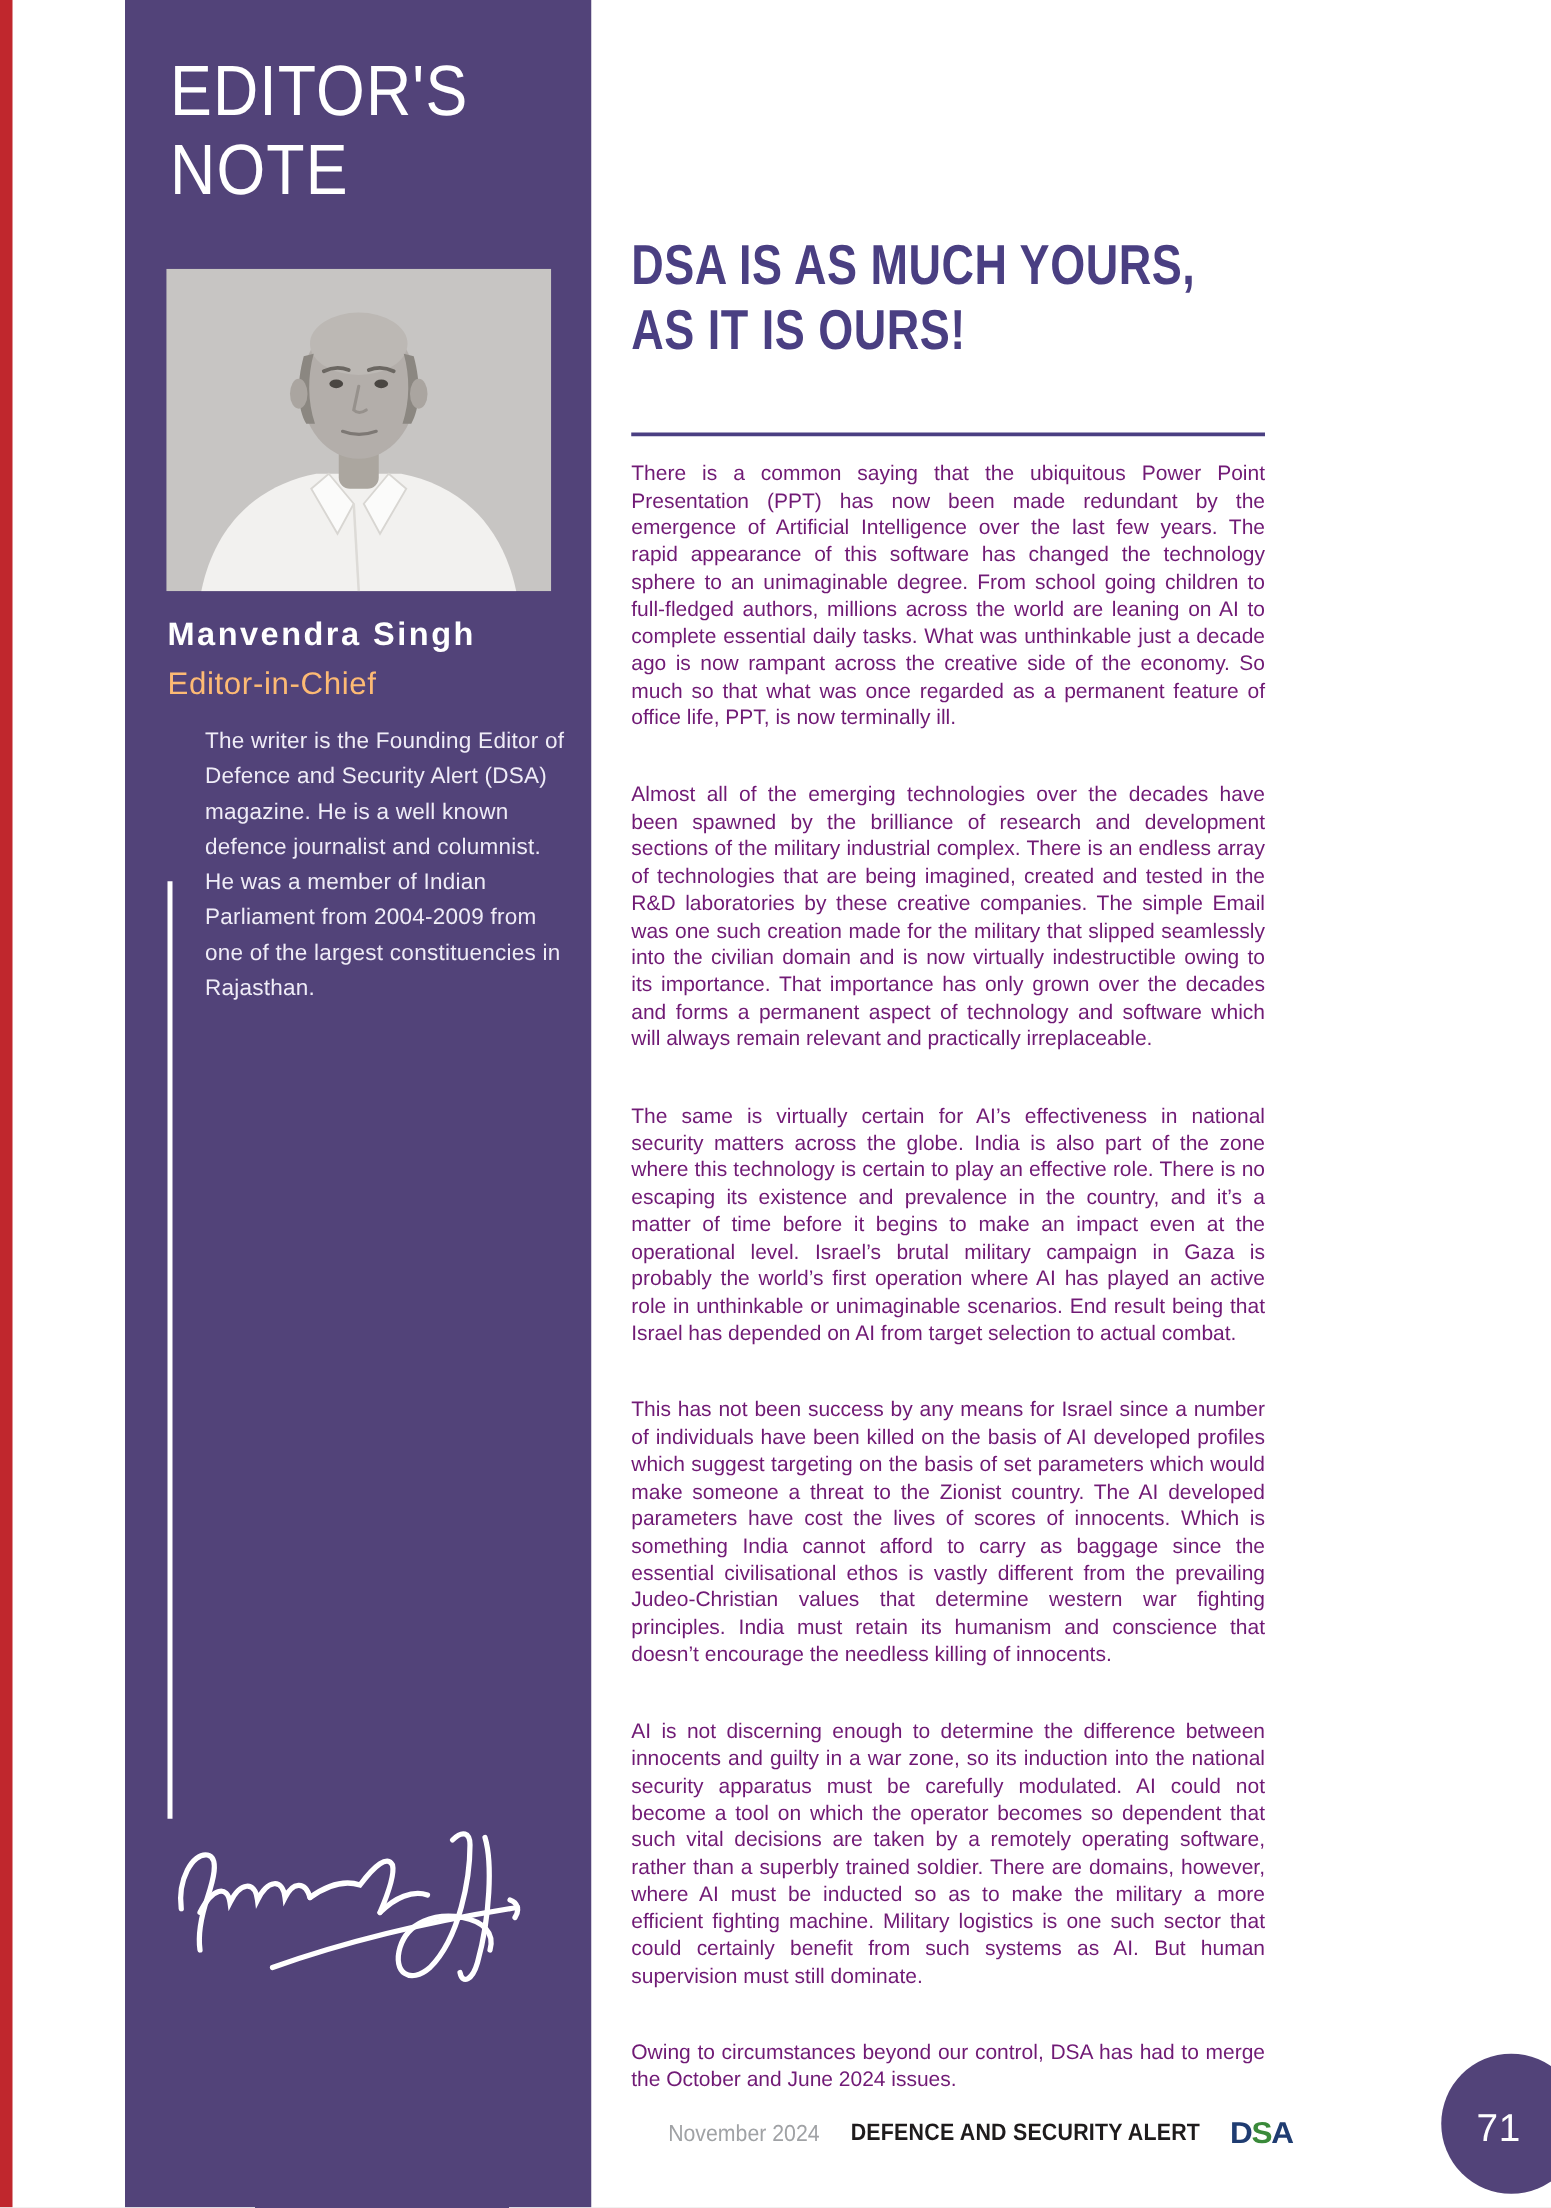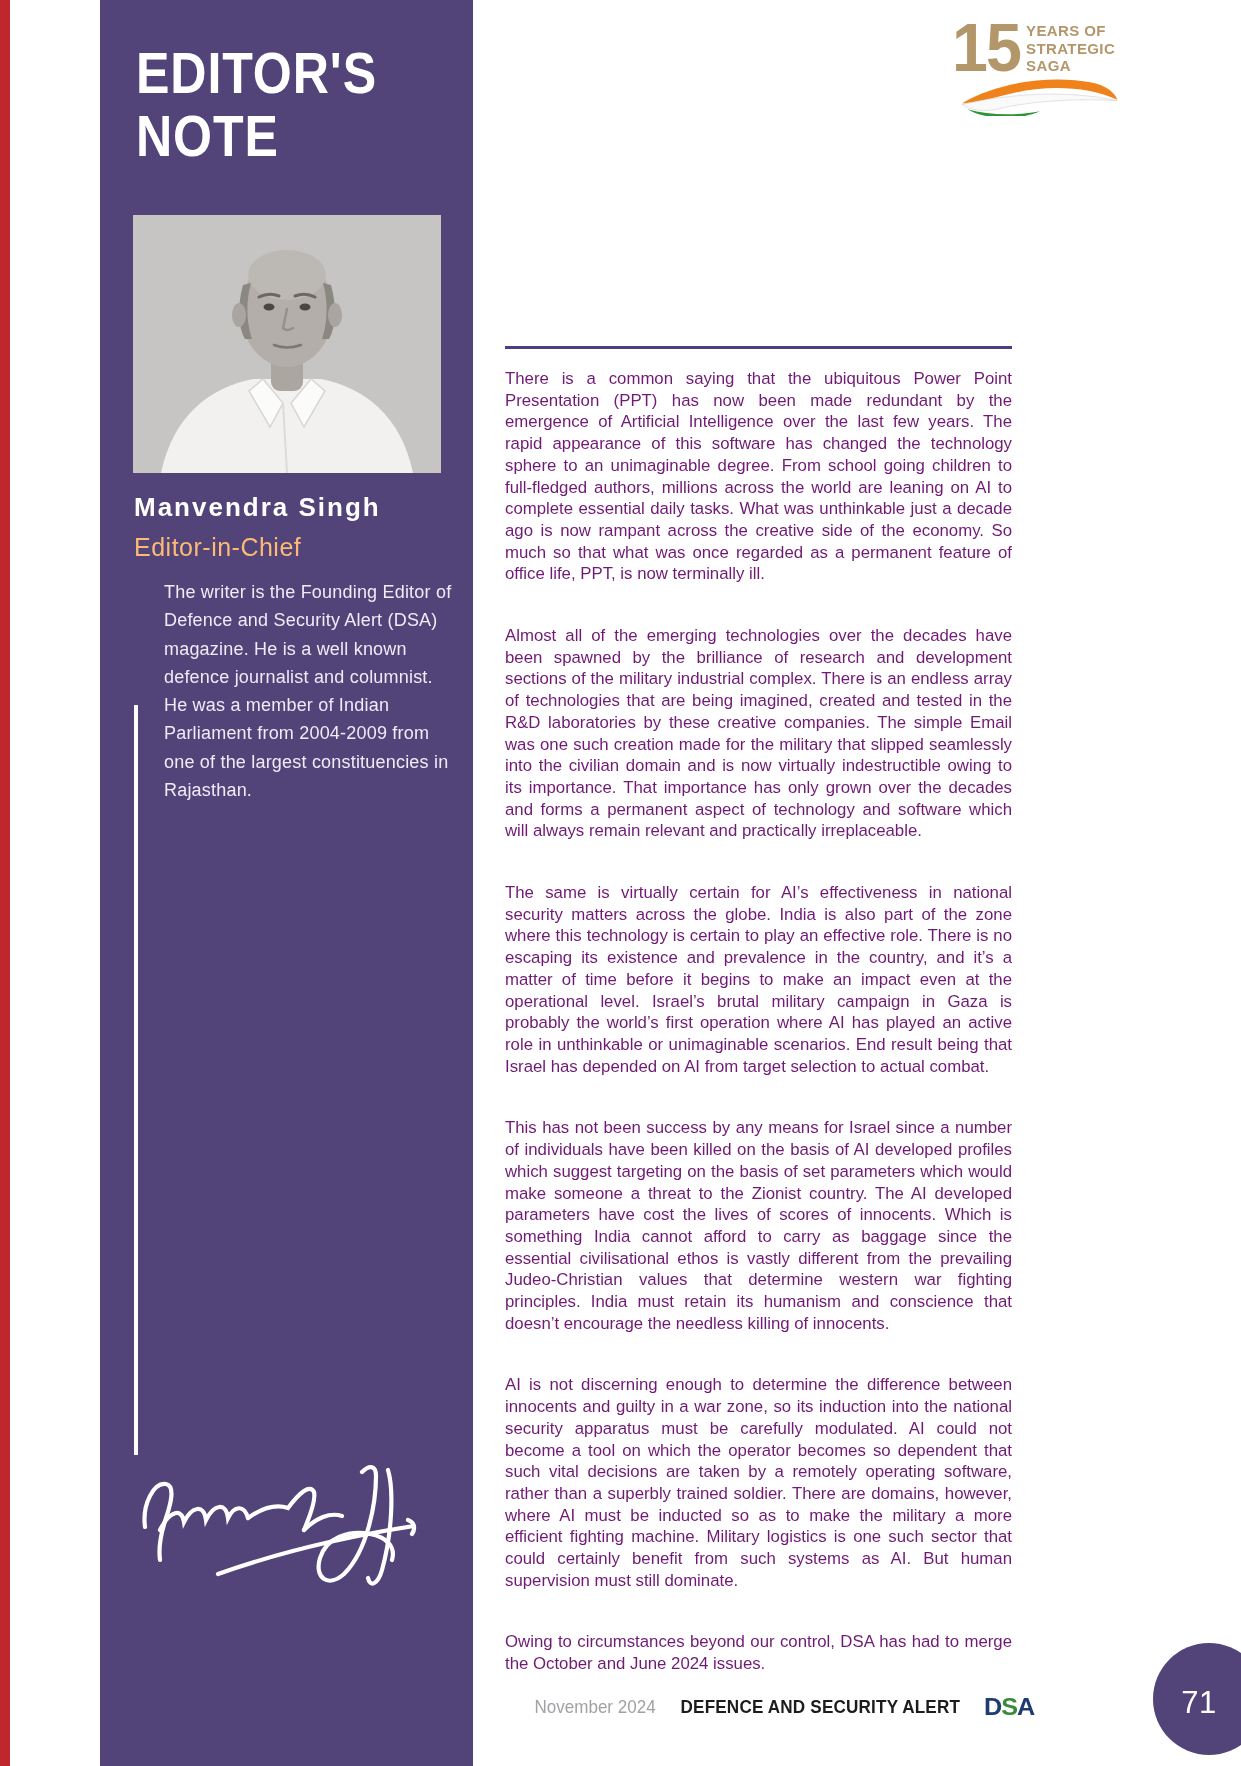--- a/index.html
+++ b/index.html
@@ -4,21 +4,21 @@
 <style>
   html,body{margin:0;padding:0;background:#e8e8e8;}
   .page{
     position:relative;width:1241px;height:1766px;background:#ffffff;
     overflow:hidden;font-family:"Liberation Sans",sans-serif;margin:0 auto;
   }
   
   .red-strip{position:absolute;left:0;top:0;width:10px;height:100%;background:#c0272d;}
   
   .sidebar{position:absolute;left:100px;top:0;width:373px;height:1766px;background:#524379;}
-  .sb-heading{position:absolute;left:36px;top:42px;color:#ffffff;font-weight:700;}
+  .sb-heading{position:absolute;left:36px;top:42px;color:#ffffff;font-weight:400;}
   .sb-heading .cond{display:block;transform:scaleX(.88);transform-origin:left top;
     font-size:57px;line-height:63px;letter-spacing:1px;}
   .sb-photo{position:absolute;left:33px;top:215px;width:308px;height:258px;display:block;}
   .sb-name{position:absolute;left:34px;top:492px;color:#ffffff;font-size:26px;font-weight:700;letter-spacing:2px;}
   .sb-role{position:absolute;left:34px;top:533px;color:#fdba74;font-size:25px;font-weight:400;letter-spacing:.5px;}
   .sb-bio{position:absolute;left:34px;top:578px;width:296px;color:#efecf7;font-size:18px;
     line-height:28.3px;letter-spacing:.2px;font-weight:400;margin-left:30px;}
   .sb-vline{position:absolute;left:34px;top:705px;width:4px;height:750px;background:#ffffff;}
   .sb-signature{position:absolute;left:30px;top:1442px;width:300px;height:155px;}
   
@@ -99,34 +99,25 @@
         <path d="M118,76 C132,66 146,62 158,66 C170,50 180,42 184,50 C186,58 180,74 174,88"></path>
         <path d="M174,88 C186,76 200,70 212,74"></path>
         <path d="M232,30 C240,22 246,24 246,34 C246,60 238,108 214,132 C198,146 184,136 190,116 C196,96 218,88 240,92 C256,95 266,104 262,118"></path>
         <path d="M258,28 C264,48 262,92 252,128 C248,142 240,146 238,136"></path>
         <path d="M88,132 C150,110 220,94 284,84"></path>
         <path d="M278,78 C284,80 286,86 282,92"></path>
       </g>
     </svg>
   </div>
 
-  <div class="badge">
-    <div class="badge-number">15</div>
-    <div class="badge-text">
-      <div>YEARS OF</div>
-      <div>STRATEGIC</div>
-      <div>SAGA</div>
-    </div>
-    <svg class="badge-swoosh" viewBox="0 0 172 44" aria-hidden="true">
-      <path d="M4,31 C42,8 98,1 140,9 C155,12 164,19 167,27 C136,12 90,12 58,20 C38,25 18,30 4,31 Z" fill="#f0821c"></path>
-      <path d="M4,32 C52,21 112,16 167,28 C122,25 72,29 40,37 C25,40 12,37 4,32 Z" fill="#fafafa" stroke="#cfcfcf" stroke-width="0.6"></path>
-      <path d="M10,37 C32,43 60,44 86,39 C62,50 26,47 10,37 Z" fill="#2f9637"></path>
-    </svg>
+
+  <div class="title">
+    <span class="cond">DSA IS AS MUCH YOURS,</span>
+    <span class="cond">AS IT IS OURS!</span>
   </div>
-
 
   <div class="rule"></div>
 
   <div class="body-copy">
     <p>There is a common saying that the ubiquitous Power Point Presentation (PPT) has now been made redundant by the emergence of Artificial Intelligence over the last few years. The rapid appearance of this software has changed the technology sphere to an unimaginable degree. From school going children to full-fledged authors, millions across the world are leaning on AI to complete essential daily tasks. What was unthinkable just a decade ago is now rampant across the creative side of the economy. So much so that what was once regarded as a permanent feature of office life, PPT, is now terminally ill.</p>
     <p>Almost all of the emerging technologies over the decades have been spawned by the brilliance of research and development sections of the military industrial complex. There is an endless array of technologies that are being imagined, created and tested in the R&amp;D laboratories by these creative companies. The simple Email was one such creation made for the military that slipped seamlessly into the civilian domain and is now virtually indestructible owing to its importance. That importance has only grown over the decades and forms a permanent aspect of technology and software which will always remain relevant and practically irreplaceable.</p>
     <p>The same is virtually certain for AI’s effectiveness in national security matters across the globe. India is also part of the zone where this technology is certain to play an effective role. There is no escaping its existence and prevalence in the country, and it’s a matter of time before it begins to make an impact even at the operational level. Israel’s brutal military campaign in Gaza is probably the world’s first operation where AI has played an active role in unthinkable or unimaginable scenarios. End result being that Israel has depended on AI from target selection to actual combat.</p>
     <p>This has not been success by any means for Israel since a number of individuals have been killed on the basis of AI developed profiles which suggest targeting on the basis of set parameters which would make someone a threat to the Zionist country. The AI developed parameters have cost the lives of scores of innocents. Which is something India cannot afford to carry as baggage since the essential civilisational ethos is vastly different from the prevailing Judeo-Christian values that determine western war fighting principles. India must retain its humanism and conscience that doesn’t encourage the needless killing of innocents.</p>
     <p>AI is not discerning enough to determine the difference between innocents and guilty in a war zone, so its induction into the national security apparatus must be carefully modulated. AI could not become a tool on which the operator becomes so dependent that such vital decisions are taken by a remotely operating software, rather than a superbly trained soldier. There are domains, however, where AI must be inducted so as to make the military a more efficient fighting machine. Military logistics is one such sector that could certainly benefit from such systems as AI. But human supervision must still dominate.</p>
     <p>Owing to circumstances beyond our control, DSA has had to merge the October and June 2024 issues.</p>

